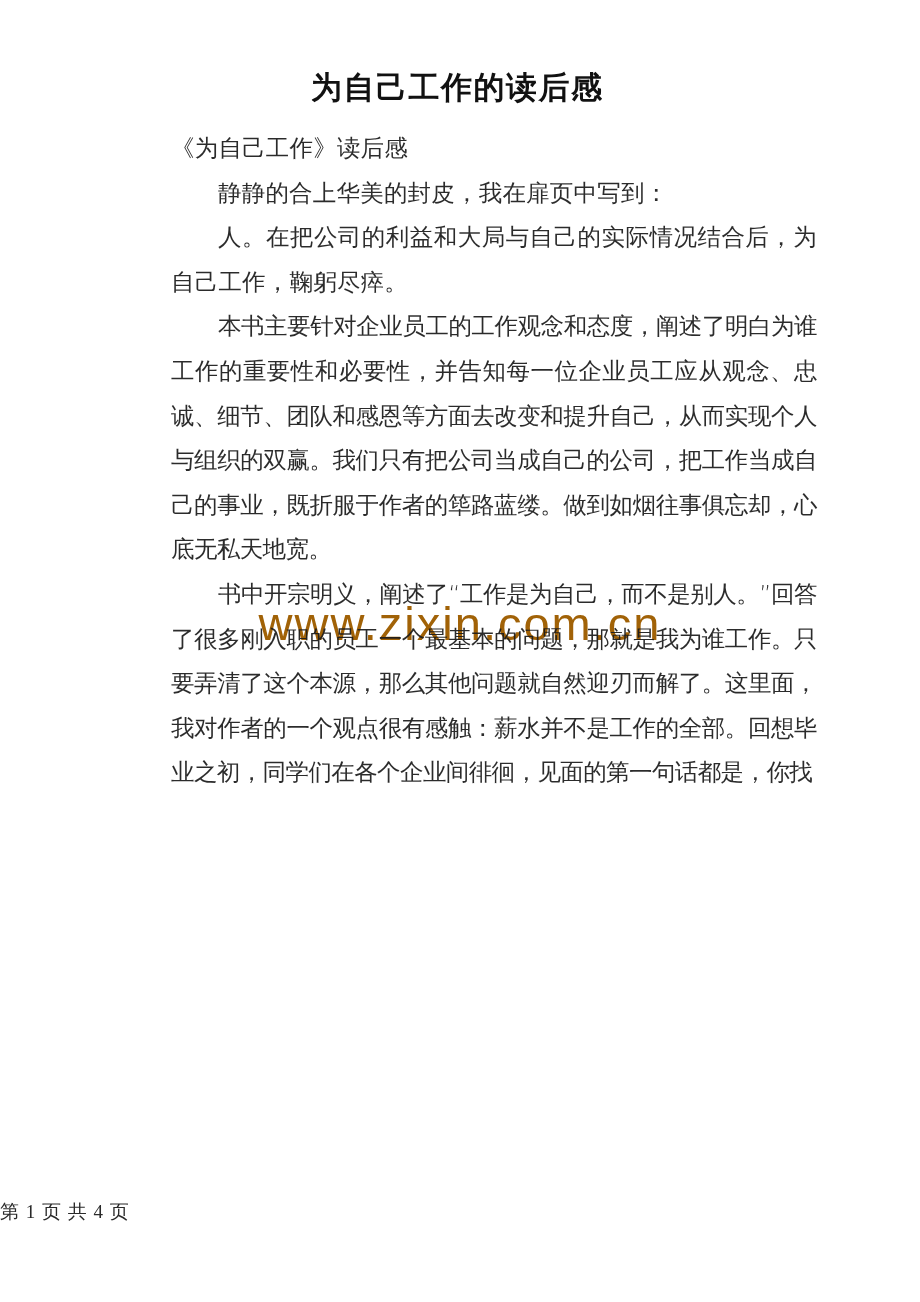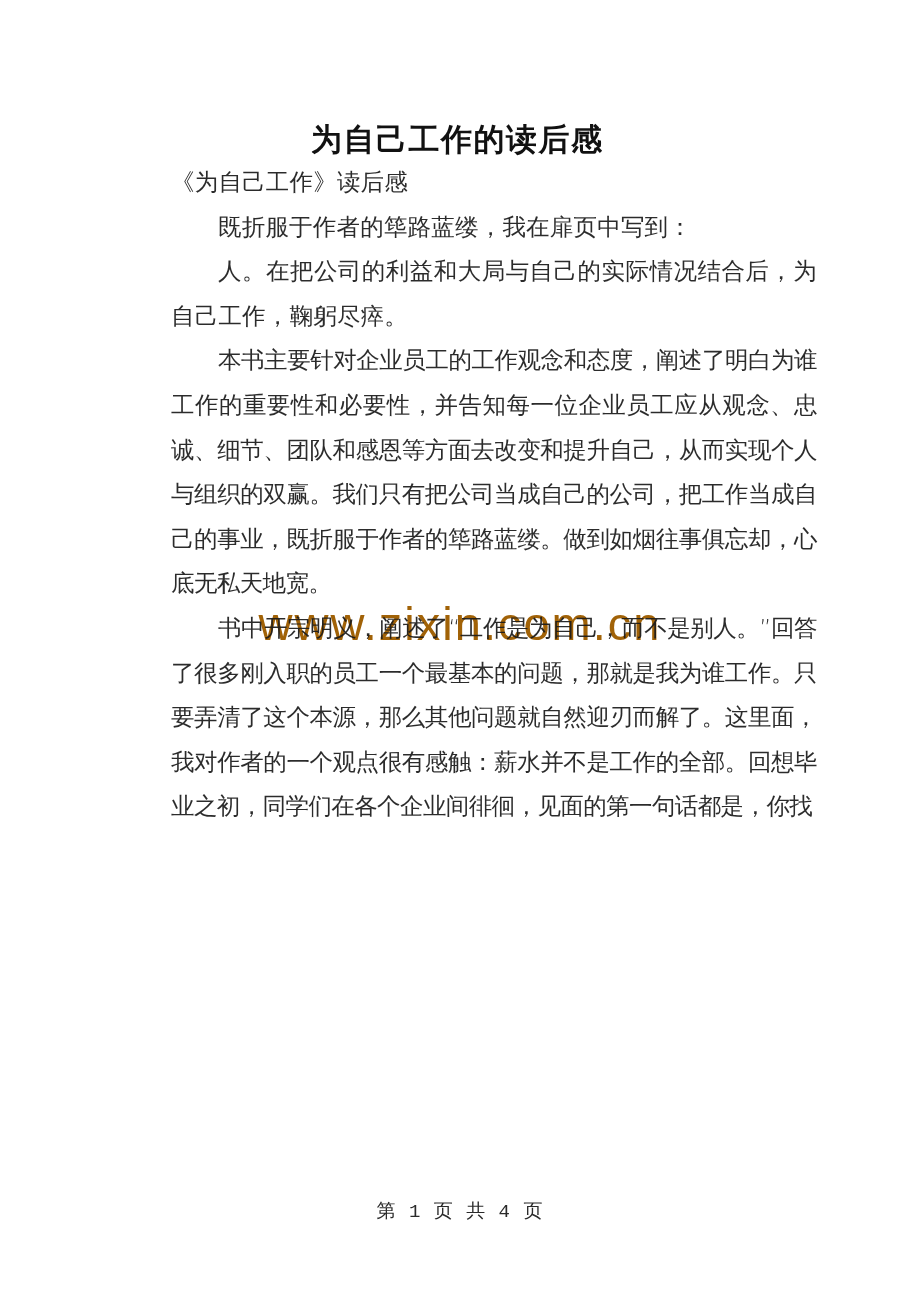--- a/index.html
+++ b/index.html
@@ -53,26 +53,27 @@
   }
 
   .doc-title {
     font-family: "Liberation Sans", "DejaVu Sans", sans-serif;
     font-weight: 700;
     font-size: 31px;
     line-height: 40px;
     color: #111;
     letter-spacing: 1.5px;
     margin: 0;
-    padding-top: 120px;
+    padding-top: 68px;
     padding-left: 140px;
     white-space: nowrap;
   }
 
   .body-block {
+    margin-top: 18px;
   }
 
   p.para {
     margin: 0;
     font-family: "DejaVu Sans", "Liberation Sans", sans-serif;
     font-weight: 300;
     font-size: 23.5px;
     line-height: 44.6px;
     color: #1c1c1c;
     text-align: justify;
@@ -93,43 +94,42 @@
     -webkit-text-stroke: 0px;
     opacity: 0.93;
   }
 
   
   .footer {
     position: absolute;
     left: 0;
     right: 0;
     top: 1198px;
-    text-align: center;
-    font-family: Liberation Mono, monospace;
+    font-family: Liberation Serif, serif;
     font-size: 19px;
     line-height: 28px;
     color: #2a2a2a;
     letter-spacing: 1px;
     z-index: 2;
   }
 </style>
 </head>
 <body>
 
 <div class="page">
 
   <div class="watermark">www.zixin.com.cn</div>
 
   <div class="doc">
 
     <h1 class="doc-title">为自己工作的读后感</h1>
 
     <div class="body-block">
       <p class="para">《为自己工作》读后感</p>
-      <p class="para indent">既折服于作者的筚路蓝缕，我在扉页中写到：</p>
+      <p class="para indent">静静的合上华美的封皮，我在扉页中写到：</p>
       <p class="para indent">人。在把公司的利益和大局与自己的实际情况结合后，为自己工作，鞠躬尽瘁。</p>
       <p class="para indent tight">本书主要针对企业员工的工作观念和态度，阐述了明白为谁工作的重要性和必要性，并告知每一位企业员工应从观念、忠诚、细节、团队和感恩等方面去改变和提升自己，从而实现个人与组织的双赢。我们只有把公司当成自己的公司，把工作当成自己的事业，既折服于作者的筚路蓝缕。做到如烟往事俱忘却，心底无私天地宽。</p>
       <p class="para indent tight">书中开宗明义，阐述了“工作是为自己，而不是别人。”回答了很多刚入职的员工一个最基本的问题，那就是我为谁工作。只要弄清了这个本源，那么其他问题就自然迎刃而解了。这里面，我对作者的一个观点很有感触：薪水并不是工作的全部。回想毕业之初，同学们在各个企业间徘徊，见面的第一句话都是，你找</p>
     </div>
 
   </div>
 
   <div class="footer">第 1 页  共 4 页</div>
 
 </div>

